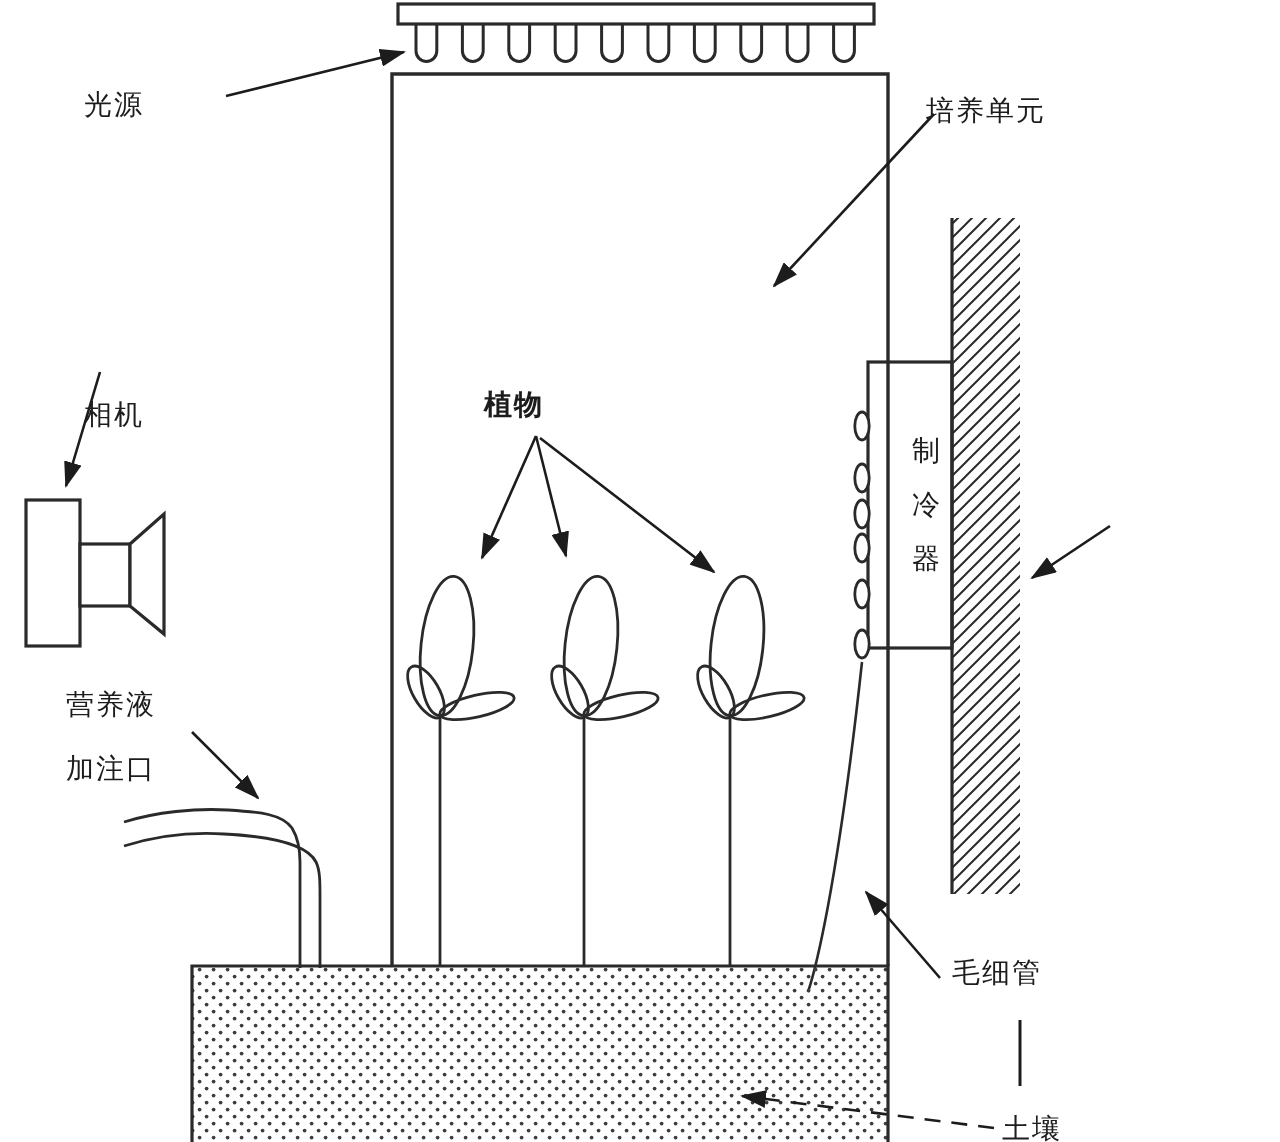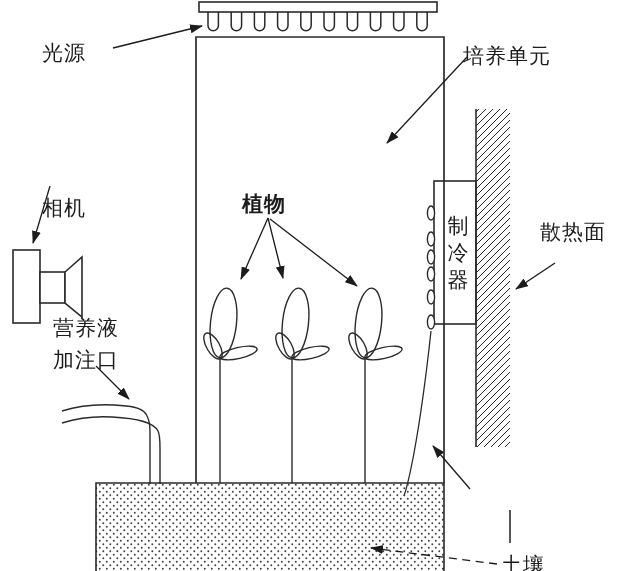--- a/index.html
+++ b/index.html
@@ -2,24 +2,24 @@
 <html><head>
 <meta charset="utf-8">
 <style>
   html,body{margin:0;padding:0;background:#fff;}
   .stage{
     position:relative;width:640px;height:571px;background:#ffffff;
     overflow:hidden;font-family:"DejaVu Serif","Liberation Serif",serif;
   }
   .stage svg{position:absolute;left:0;top:0;}
   .lbl{
-    position:absolute;color:#1c1c1c;font-size:21px;line-height:23px;
+    position:absolute;color:#1c1c1c;font-size:14px;line-height:23px;
     white-space:pre-line;letter-spacing:1px;
   }
-  .lbl.vertical{width:24px;line-height:27px;word-break:break-all;letter-spacing:0;text-align:center;}
+  .lbl.vertical{width:24px;line-height:27px;word-break:break-all;letter-spacing:0;text-align:right;}
 </style>
 </head>
 <body>
 
 <div class="stage">
 
   <svg width="640" height="571" viewBox="0 0 640 571">
     <defs>
       <marker id="arrow" markerUnits="userSpaceOnUse" markerWidth="13" markerHeight="9" refX="12" refY="4.5" orient="auto">
         <path d="M0,0 L13,4.5 L0,9 Z" fill="#1c1c1c"></path>
@@ -99,18 +99,18 @@
       <line x1="497" y1="564" x2="371" y2="548" stroke-dasharray="8,5.5" marker-end="url(#arrow)"></line>
       <line x1="510" y1="510" x2="510" y2="543" stroke-width="1.5"></line>
     </g>
   </svg>
 
   <div class="lbl" style="left:42px;top:42px;">光源</div>
   <div class="lbl" style="left:463px;top:45px;text-align:center;">培养单元</div>
   <div class="lbl" style="left:42px;top:157px;margin-top:40px;">相机</div>
   <div class="lbl" style="left:242px;top:192px;font-weight:bold;">植物</div>
   <div class="lbl vertical" style="left:446px;top:213px;">制冷器</div>
-  <div class="lbl" style="left:540px;top:221px;">散热面</div>
-  <div class="lbl" style="left:33px;top:312px;line-height:32px;margin-left:20px;">营养液
+  <div class="lbl" style="left:33px;top:337px;line-height:32px;">营养液
 加注口</div>
+  <div class="lbl" style="left:476px;top:476px;">毛细管</div>
   <div class="lbl" style="left:501px;top:554px;">土壤</div>
 
 </div>
 
 </body></html>

